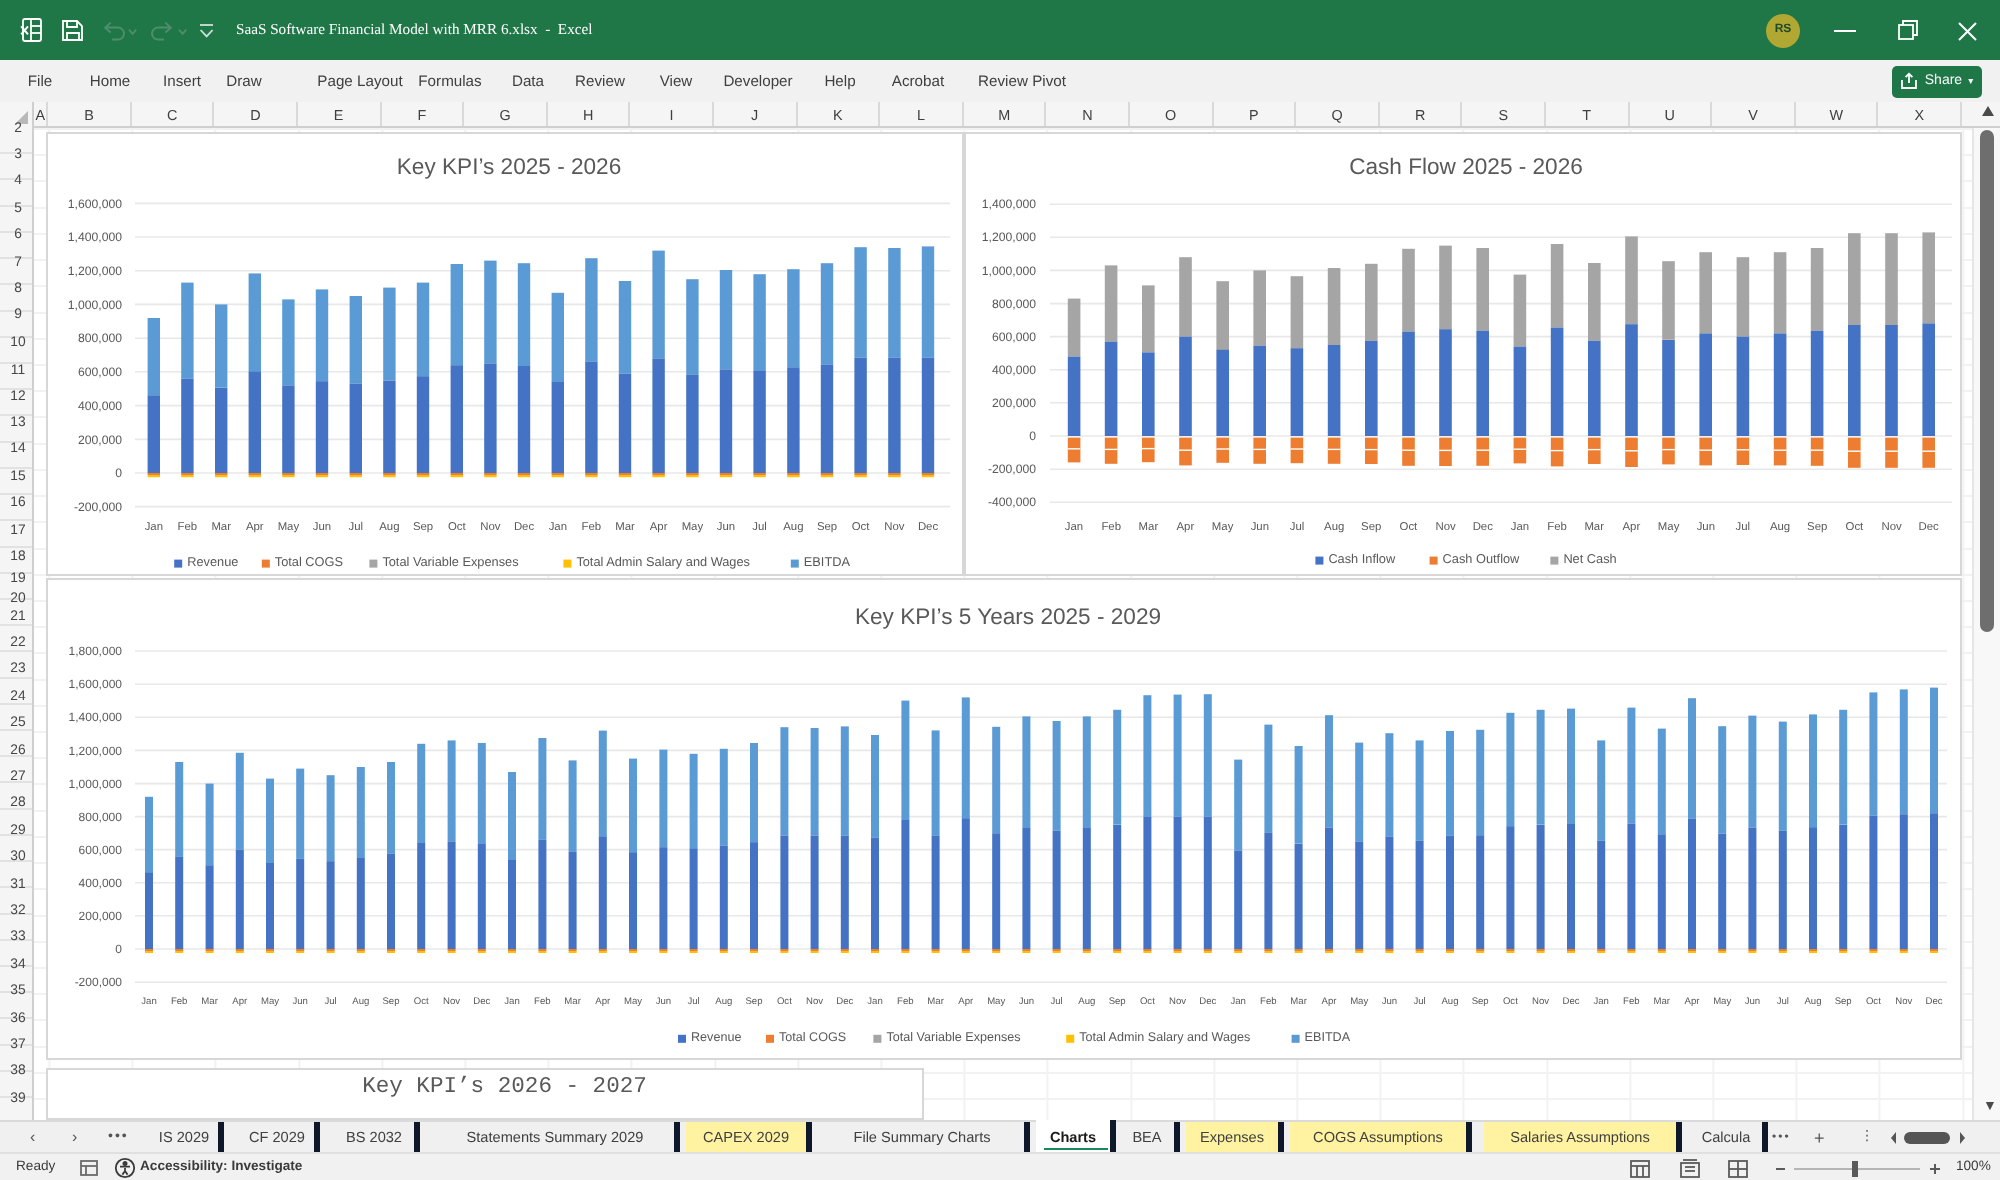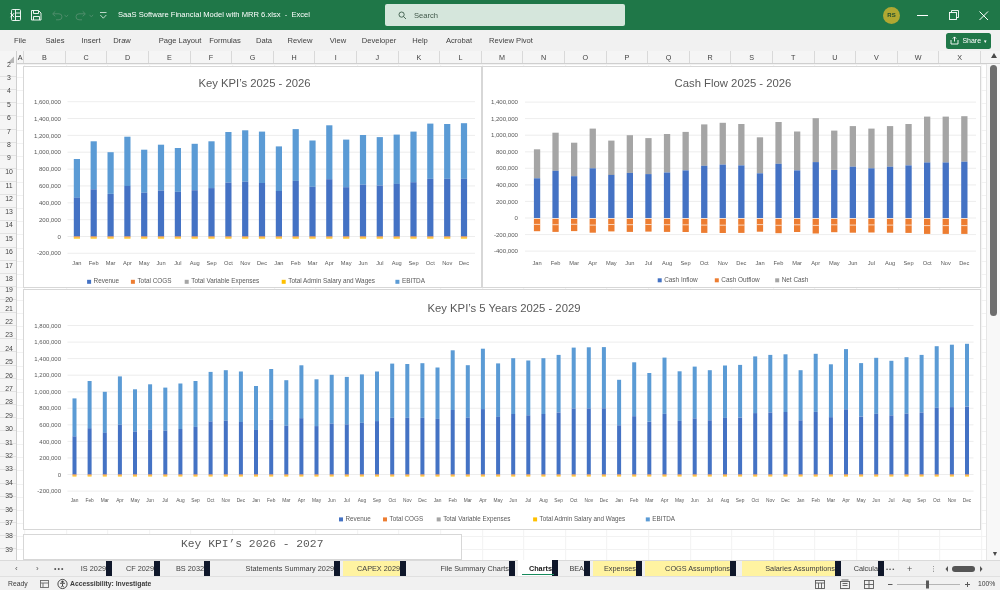--- a/index.html
+++ b/index.html
@@ -1,18 +1,18 @@
 <!DOCTYPE html>
 <html><head><meta charset="utf-8">
 <style>
 * { margin:0; padding:0; box-sizing:border-box; }
 html,body { width:1000px; height:590px; overflow:hidden; }
 #app { position:relative; width:1000px; height:590px; font-family:"Liberation Sans",sans-serif; background:#fff; }
 #titlebar { position:absolute; left:0; top:0; width:1000px; height:30px; background:#1f7748; }
-#titletext { position:absolute; left:118px; top:0; height:30px; line-height:30px; color:#fff; font-size:7.6px; }
+#titletext { position:absolute; left:118px; top:0; height:30px; line-height:30px; color:#fff; font-size:7.6px;font-family:Liberation Serif, serif; }
 #searchbox { position:absolute; left:385px; top:4px; width:240px; height:22px; background:#d5e6dc; border-radius:2px; display:flex; align-items:center; padding-left:13px; gap:7px; }
 #searchbox span { font-size:7.6px; color:#41584a; }
 #avatar { position:absolute; left:883px; top:7px; width:17px; height:17px; border-radius:50%; background:#b0a832; color:#1e4b2d; font-size:6px; font-weight:bold; text-align:center; line-height:17px; }
 #menubar { position:absolute; left:0; top:30px; width:1000px; height:21px; background:#f1f1f1; }
 .mi { position:absolute; top:0; height:21px; line-height:22px; font-size:7.6px; color:#3f3f3f; transform:translateX(-50%); }
 #sharebtn { position:absolute; left:946px; top:3px; width:45px; height:15.5px; background:#1f7748; border-radius:2.5px; color:#fff; font-size:7px; display:flex; align-items:center; justify-content:center; gap:3px; }
 #sheet { position:absolute; left:0; top:51px; width:1000px; height:509px; background:#fff; }
 #colheads { position:absolute; left:0; top:0; width:1000px; height:13px; background:#f5f5f5; border-bottom:1px solid #cfcfcf; }
 .colh { position:absolute; top:0; height:12px; line-height:13px; text-align:center; font-size:7.2px; color:#3f3f3f; border-right:1px solid #d9d9d9; }
 #cornerbox { position:absolute; left:0; top:0; width:17px; height:13px; background:#f5f5f5; border-right:1px solid #cfcfcf; }
@@ -24,21 +24,21 @@
    repeating-linear-gradient(to right, #f2f2f2 0 1px, transparent 1px 41.6px),
    repeating-linear-gradient(to bottom, #f2f2f2 0 1px, transparent 1px 13.11px);
   background-position: 7.2px 0, 0 0; }
 .chart { position:absolute; background:#fff; border:1px solid #d7d7d7; }
 svg.chart { overflow:hidden; }
 .ctitle { text-align:center; font-size:11.3px; color:#595959; padding-top:3px;font-family:Liberation Mono, monospace; }
 #vscroll { position:absolute; left:986px; top:13px; width:14px; height:496px; background:#f8f8f8; border-left:1px solid #e6e6e6; }
 #vthumb { position:absolute; left:3px; top:1px; width:7px; height:251px; background:#6e6e6e; border-radius:4px; }
 #vdown { position:absolute; left:4.5px; top:486px; font-size:7px; color:#4a4a4a; }
 #tabbar { position:absolute; left:0; top:560px; width:1000px; height:16px; background:#f0f0f0; border-top:1px solid #dadada; }
-.tab { position:absolute; top:0; height:16px; line-height:16px; text-align:right; font-size:7.3px; color:#404040; border-right:6px solid #0f172a; white-space:nowrap; overflow:hidden; }
+.tab { position:absolute; top:0; height:16px; line-height:16px; text-align:center; font-size:7.3px; color:#404040; border-right:3px solid #0f172a; white-space:nowrap; overflow:hidden; }
 .ytab { background:#fff3a1; }
 .atab { background:#fff; font-weight:bold; color:#1a1a1a; top:-1px; height:17px; line-height:17px; }
 .tnav { position:absolute; top:0; height:16px; line-height:16px; font-size:8px; color:#555; }
 #statusbar { position:absolute; left:0; top:576px; width:1000px; height:14px; background:#f1f1f1; border-top:1px solid #e0e0e0; font-size:6.8px; color:#3a3a3a; }
 #statusbar .lbl { position:absolute; top:0; height:14px; line-height:14px; }
 </style></head>
 <body>
 <div id="app">
 <div id="titlebar">
 
@@ -70,32 +70,25 @@
   <path d="M100.3 15 l3 3.2 3-3.2"></path>
  </g>
  <line x1="917" y1="15.5" x2="928" y2="15.5" stroke="#fff" stroke-width="1"></line>
  <g stroke="#fff" fill="none" stroke-width="0.9">
   <rect x="949.5" y="12.5" width="7" height="7"></rect>
   <path d="M951.5 12.5 v-2 h7 v7 h-2"></path>
  </g>
  <path d="M979.5 11.5 l8.5 8.5 M988 11.5 l-8.5 8.5" stroke="#fff" stroke-width="1"></path>
 </svg>
 <div id="titletext">SaaS Software Financial Model with MRR 6.xlsx &nbsp;-&nbsp; Excel</div>
-<div id="searchbox">
-        <svg width="9" height="9" viewBox="0 0 9 9">
-          <circle cx="3.6" cy="3.6" r="2.6" fill="none" stroke="#2a4a38" stroke-width="0.8"></circle>
-          <line x1="5.6" y1="5.6" x2="8" y2="8" stroke="#2a4a38" stroke-width="0.8"></line>
-        </svg>
-        <span>Search</span>
-      </div>
 <div id="avatar">RS</div>
 </div>
 <div id="menubar">
 <span class="mi" style="left:20px">File</span>
-<span class="mi" style="left:55px">Sales</span>
+<span class="mi" style="left:55px">Home</span>
 <span class="mi" style="left:91px">Insert</span>
 <span class="mi" style="left:122px">Draw</span>
 <span class="mi" style="left:180px">Page Layout</span>
 <span class="mi" style="left:225px">Formulas</span>
 <span class="mi" style="left:264px">Data</span>
 <span class="mi" style="left:300px">Review</span>
 <span class="mi" style="left:338px">View</span>
 <span class="mi" style="left:379px">Developer</span>
 <span class="mi" style="left:420px">Help</span>
 <span class="mi" style="left:459px">Acrobat</span>

